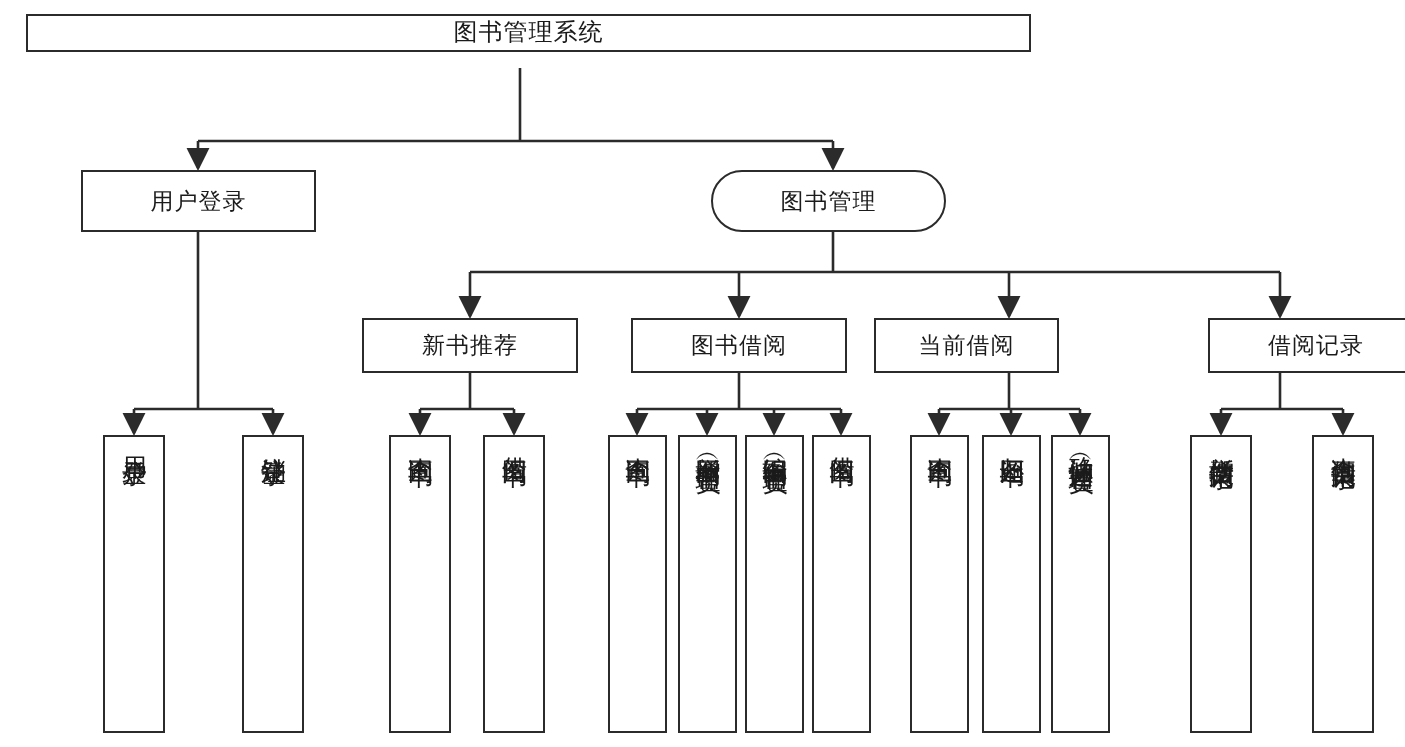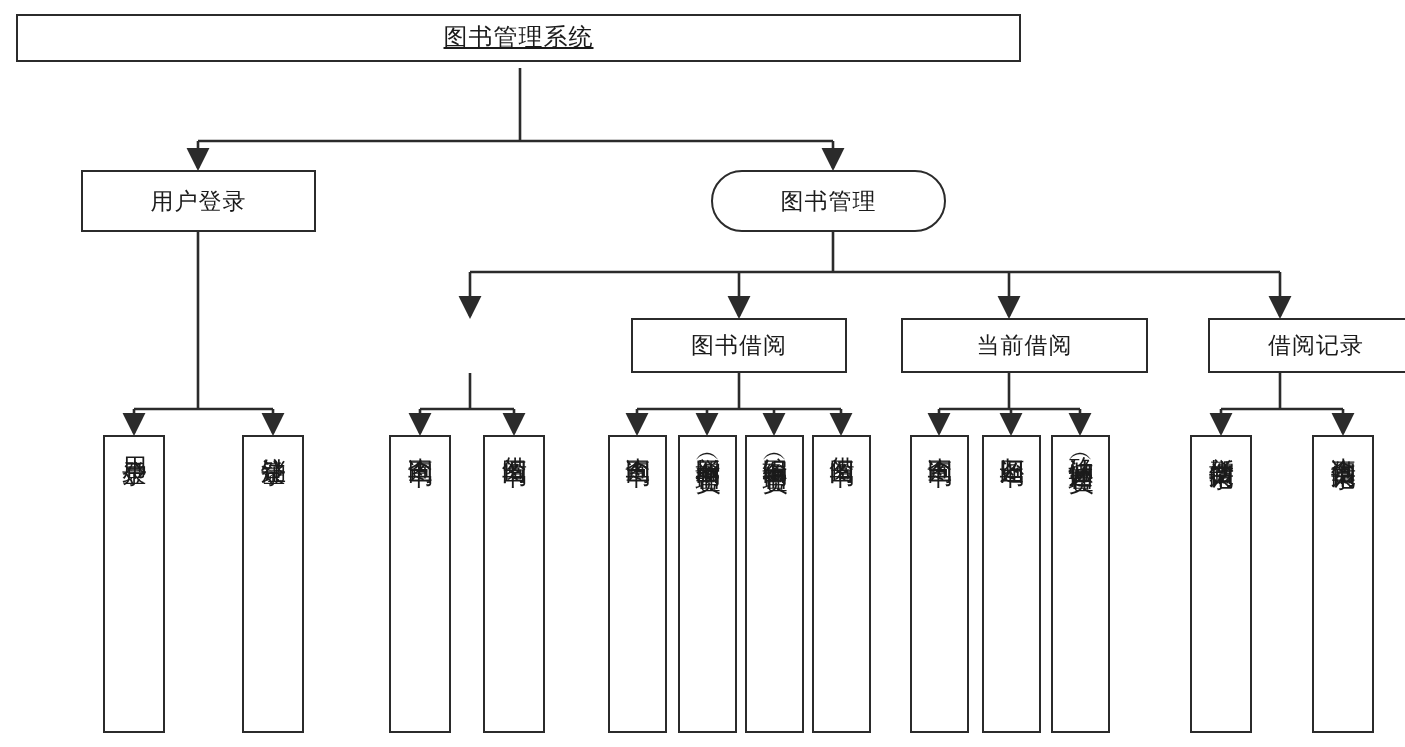--- a/index.html
+++ b/index.html
@@ -107,35 +107,38 @@
       <path d="M1011,409 L1011,433" marker-end="url(#arrow)"></path>
       <path d="M1080,409 L1080,433" marker-end="url(#arrow)"></path>
 
       <path d="M1280,373 L1280,409"></path>
       <path d="M1221,409 L1343,409"></path>
       <path d="M1221,409 L1221,433" marker-end="url(#arrow)"></path>
       <path d="M1343,409 L1343,433" marker-end="url(#arrow)"></path>
     </g>
   </svg>
 
-  <div class="node h-node" id="n-root" style="left: 16px; top: 14px; width: 1005px; height: 48px; text-decoration: underline;">
+  <div class="node h-node" id="n-root" style="left: 26px; top: 14px; width: 1005px; height: 38px;">
     <span class="lbl">图书管理系统</span>
   </div>
 
   <div class="node h-node" id="n-l2-user" style="left: 81px; top: 170px; width: 235px; height: 62px;">
     <span class="lbl">用户登录</span>
   </div>
   <div class="node h-node" id="n-l2-book" style="left: 711px; top: 170px; width: 235px; height: 62px; border-radius: 31px;">
     <span class="lbl">图书管理</span>
   </div>
 
+  <div class="node h-node" id="n-l3-newrec" style="left: 362px; top: 318px; width: 216px; height: 55px;">
+    <span class="lbl">新书推荐</span>
+  </div>
   <div class="node h-node" id="n-l3-borrow" style="left: 631px; top: 318px; width: 216px; height: 55px;">
     <span class="lbl">图书借阅</span>
   </div>
-  <div class="node h-node" id="n-l3-current" style="left: 901px; top: 318px; width: 247px; height: 55px; justify-content: center;">
+  <div class="node h-node" id="n-l3-current" style="left: 874px; top: 318px; width: 185px; height: 55px; justify-content: center;">
     <span class="lbl">当前借阅</span>
   </div>
   <div class="node h-node" id="n-l3-record" style="left: 1172px; top: 318px; width: 216px; height: 55px; margin-left: 36px;">
     <span class="lbl">借阅记录</span>
   </div>
 
   <div class="node v-node" id="n-leaf-userlogin" style="left: 103px; top: 435px; width: 62px; height: 298px;">
     <span class="lbl">用户登录</span>
   </div>
   <div class="node v-node" id="n-leaf-userlogout" style="left: 242px; top: 435px; width: 62px; height: 298px;">

